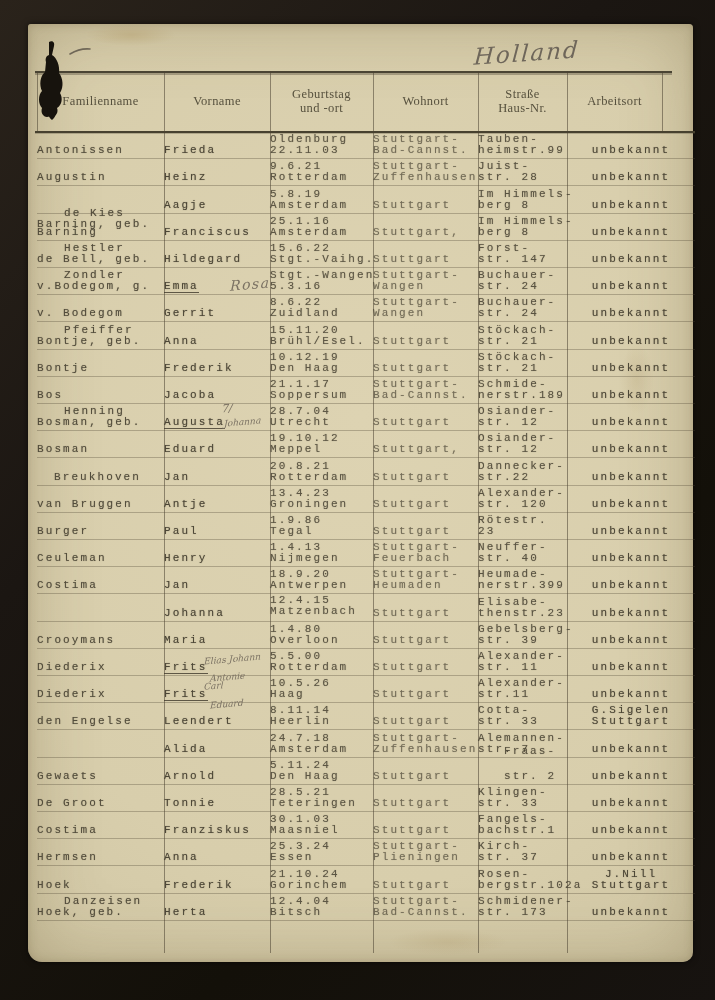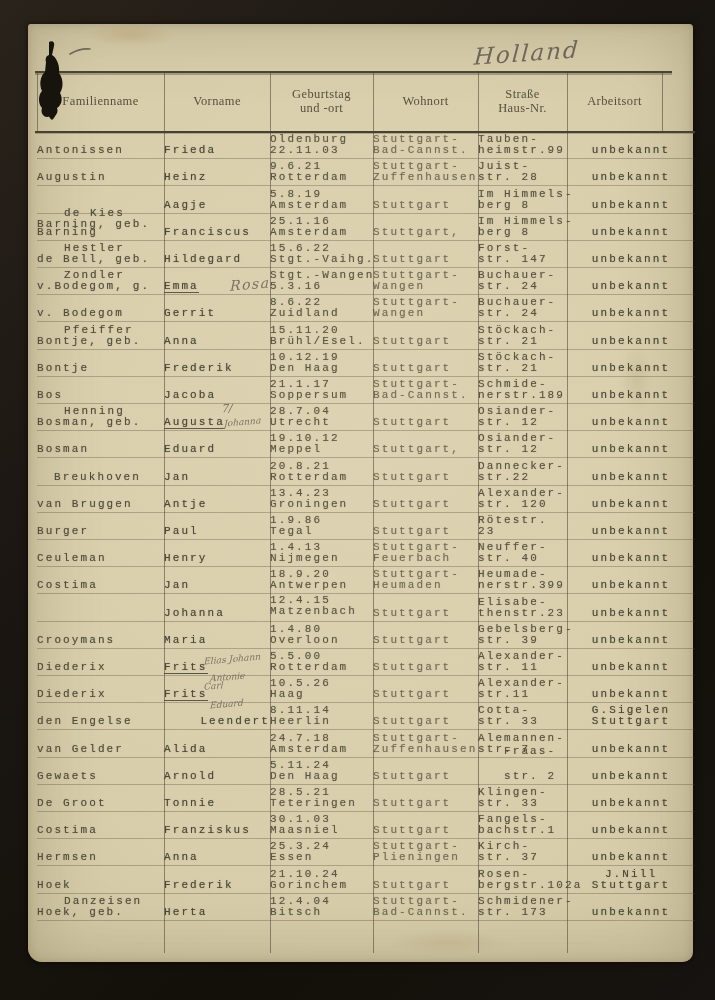--- a/index.html
+++ b/index.html
@@ -616,43 +616,40 @@
           <div class="tline"><span>str.11</span></div>
         </div>
         <div class="cell col5" style="left: 539px; width: 128px; position: absolute;">
           <div class="tline"><span>unbekannt</span></div>
         </div>
       </div>
       <div class="row" style="top: 678.2px;">
         <div class="cell col0" style="left: 9px; width: 127px; position: absolute;">
           <div class="tline"><span>den Engelse</span></div>
         </div>
-        <div class="cell col1" style="left: 136px; width: 106px; position: absolute; text-align: right;">
+        <div class="cell col1" style="left: 136px; width: 106px; position: absolute;">
           <div class="tline"><span>Leendert</span></div>
         </div>
         <div class="cell col2" style="left: 242px; width: 103px; position: absolute;">
           <div class="tline"><span>8.11.14</span></div>
           <div class="tline"><span>Heerlin</span></div>
         </div>
         <div class="cell col3" style="left: 345px; width: 105px; position: absolute;">
           <div class="tline"><span>Stuttgart</span></div>
         </div>
         <div class="cell col4" style="left: 450px; width: 89px; position: absolute;">
           <div class="tline"><span>Cotta-</span></div>
           <div class="tline"><span>str. 33</span></div>
         </div>
         <div class="cell col5" style="left: 539px; width: 128px; position: absolute;">
           <div class="tline"><span>G.Sigelen</span></div>
           <div class="tline"><span>Stuttgart</span></div>
         </div>
       </div>
       <div class="row" style="top: 705.4px;">
-        <div class="cell col0" style="left: 9px; width: 127px; position: absolute;">
-          <div class="tline"><span>van Gelder</span></div>
-        </div>
         <div class="cell col1" style="left: 136px; width: 106px; position: absolute;">
           <div class="tline"><span>Alida</span></div>
         </div>
         <div class="cell col2" style="left: 242px; width: 103px; position: absolute;">
           <div class="tline"><span>24.7.18</span></div>
           <div class="tline"><span>Amsterdam</span></div>
         </div>
         <div class="cell col3" style="left: 345px; width: 105px; position: absolute;">
           <div class="tline"><span>Stuttgart-</span></div>
           <div class="tline"><span>Zuffenhausen</span></div>

